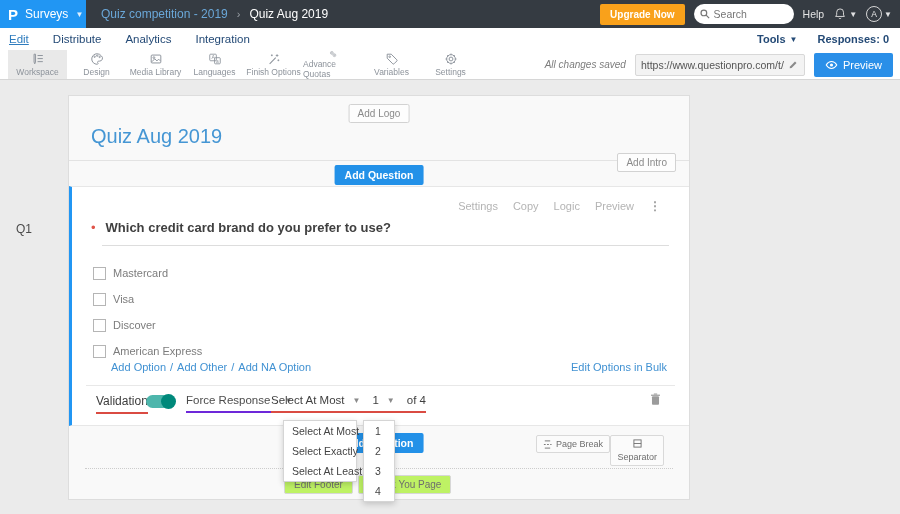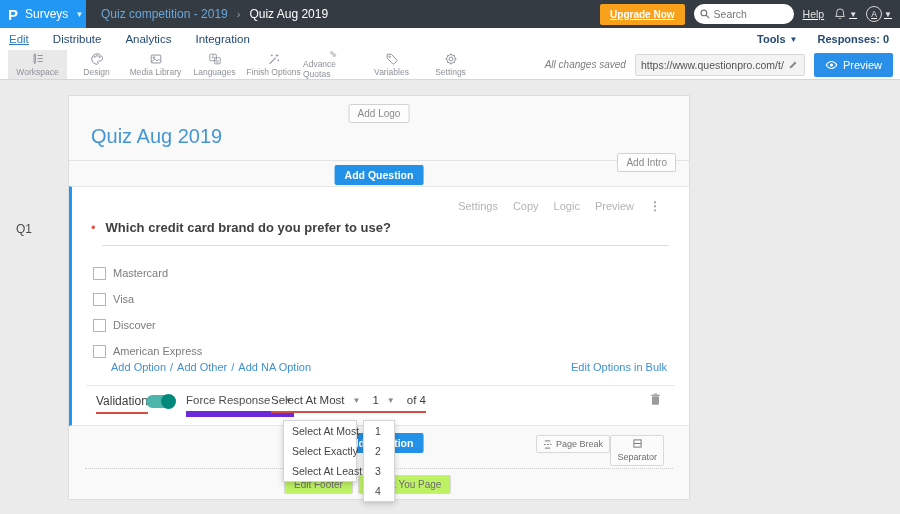--- a/index.html
+++ b/index.html
@@ -9,21 +9,21 @@
   
   .topbar { position:absolute; top:0; left:0; right:0; height:28px; background:#353b42; display:flex; align-items:center; color:#fff; }
   .logo-block { width:86px; height:28px; background:#2196f3; display:flex; align-items:center; padding-left:8px; gap:7px; cursor:pointer; }
   .logo-p { font-size:15px; font-weight:bold; }
   .product-name { font-size:12px; }
   .caret { font-size:8px; color:rgba(255,255,255,.85); }
   .breadcrumb { display:flex; align-items:center; gap:9px; margin-left:15px; font-size:12px; }
   .bc-parent { color:#6aa7d8; cursor:pointer; }
   .bc-sep { color:#9aa0a6; font-size:11px; }
   .bc-current { color:#fff; }
-  .topbar-right { margin-left:auto; display:flex; align-items:center; gap:9px; padding-right:8px;text-decoration:underline; }
+  .topbar-right { margin-left:auto; display:flex; align-items:center; gap:9px; padding-right:8px; }
   .upgrade-btn { background:#f9a11b; color:#fff; font-size:10px; font-weight:bold; padding:5px 10px; border-radius:2px; border:none; cursor:pointer; }
   .search-box { position:relative; }
   .search-box input { width:100px; height:20px; border:none; border-radius:10px; background:#fff; font-size:10.5px; color:#333; padding:0 4px 0 20px; font-family:"Liberation Sans",sans-serif; }
   .search-box svg { position:absolute; left:5px; top:4px; }
   .help-label { font-size:10.5px; color:#e3e3e3; cursor:pointer; }
   .iconbtn { display:flex; align-items:center; gap:2px; cursor:pointer; }
   .avatar { width:16px; height:16px; border:1.4px solid #d6d6d6; border-radius:50%; font-size:8.5px; color:#e9e9e9; display:flex; align-items:center; justify-content:center; }
 
   
   .navrow { position:absolute; top:28px; left:0; right:0; height:22px; background:#fff; display:flex; align-items:center; font-size:11.5px; }
@@ -75,21 +75,21 @@
   .blue-link { color:#4091d2; cursor:pointer; }
   .link-sep { color:#4091d2; margin:0 4px; }
   .bulk-link { margin-left:auto; }
   .q-divider2 { position:absolute; top:198px; left:14px; right:14px; border-top:1px solid #e8e8e8; }
 
   
   .v-row { position:absolute; top:200px; left:0; right:0; height:38px; }
   .v-label { position:absolute; left:24px; top:7px; font-size:12px; color:#3c3c3c; border-bottom:2px solid #da4b42; padding-bottom:4px; }
   .toggle { position:absolute; left:74px; top:8px; width:29px; height:13px; background:#4db6ac; border-radius:7px; cursor:pointer; }
   .toggle .knob { position:absolute; right:-1px; top:-1px; width:15px; height:15px; background:#00897b; border-radius:50%; }
-  .v-force { position:absolute; left:114px; top:7px; display:flex; align-items:center; gap:14px; font-size:11.5px; color:#4c4c4c; border-bottom:6px solid #6d28d9; padding:0 2px 5px 0; cursor:pointer; }
+  .v-force { position:absolute; left:114px; top:7px; display:flex; align-items:center; gap:14px; font-size:11.5px; color:#4c4c4c; border-bottom:2px solid #6d28d9; padding:0 2px 5px 0; cursor:pointer; }
   .v-force .caret, .v-rule .caret { color:#8a8a8a; font-size:8px; }
   .v-rule { position:absolute; left:199px; top:7px; display:flex; align-items:center; gap:12px; font-size:11.5px; color:#3f3f3f; border-bottom:2px solid #da4b42; padding-bottom:5px; }
   .v-rule .dd { display:flex; align-items:center; gap:8px; cursor:pointer; }
   .trash-btn { position:absolute; right:27px; top:5px; cursor:pointer; }
 
   
   .add-question-bottom { position:absolute; top:337px; left:50%; transform:translateX(-50%); }
   .mini-btn { display:inline-flex; align-items:center; gap:4px; background:#fbfbfb; border:1px solid #d9d9d9; color:#6e6e6e; font-size:9px; padding:3px 6px; border-radius:2px; cursor:pointer; font-family:"Liberation Sans",sans-serif; }
   .page-break-btn { position:absolute; top:339px; right:79px; }
   .separator-btn { position:absolute; top:339px; right:25px;flex-direction:column; }

